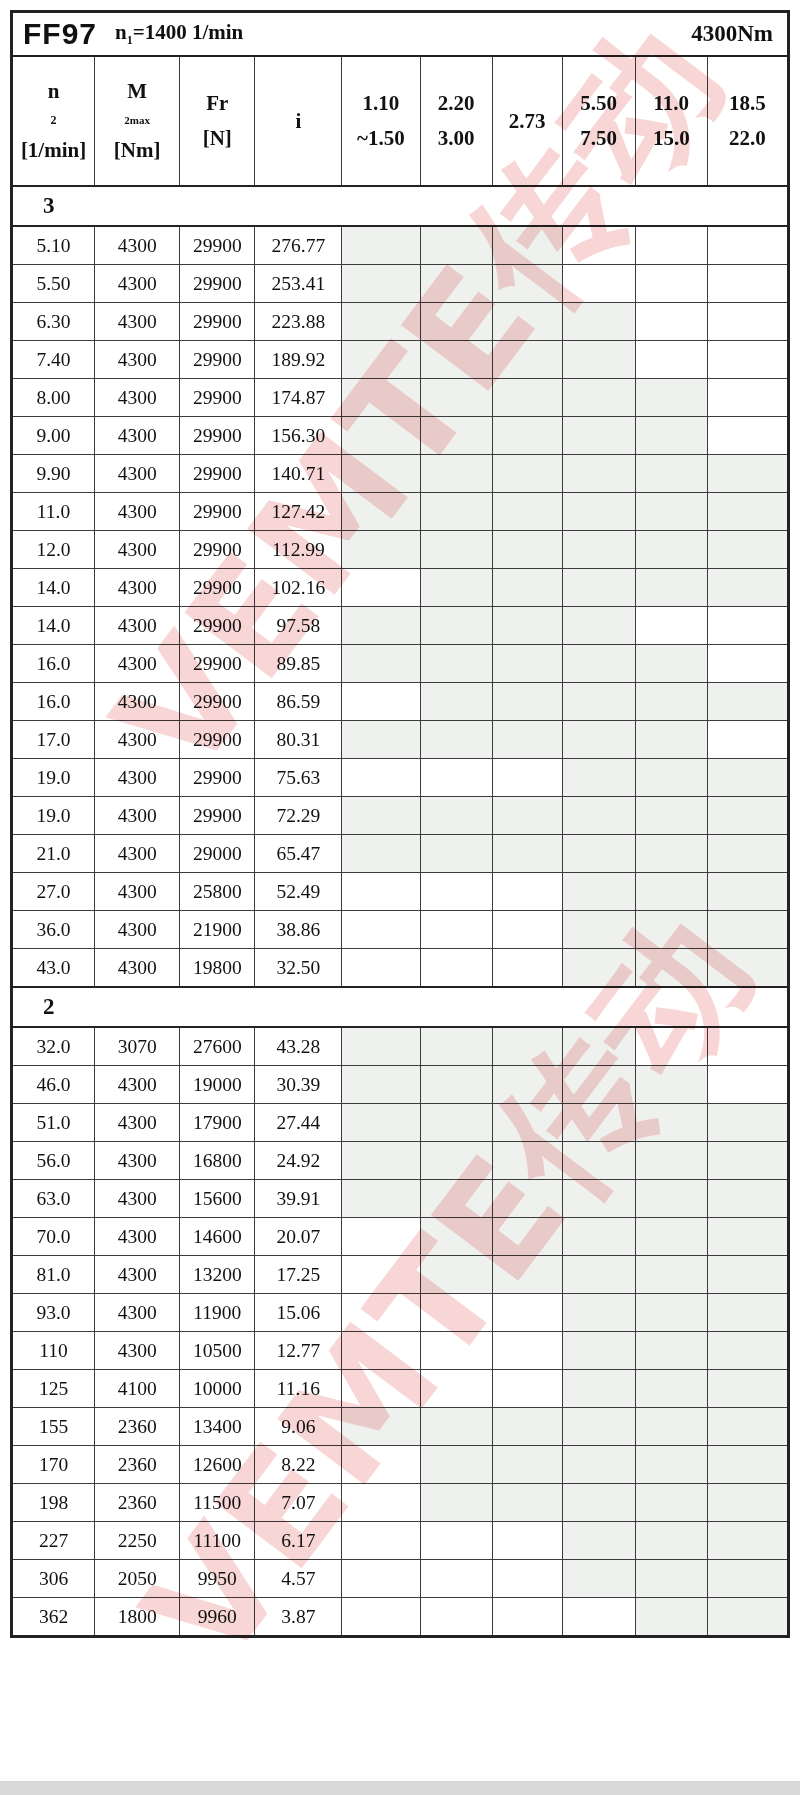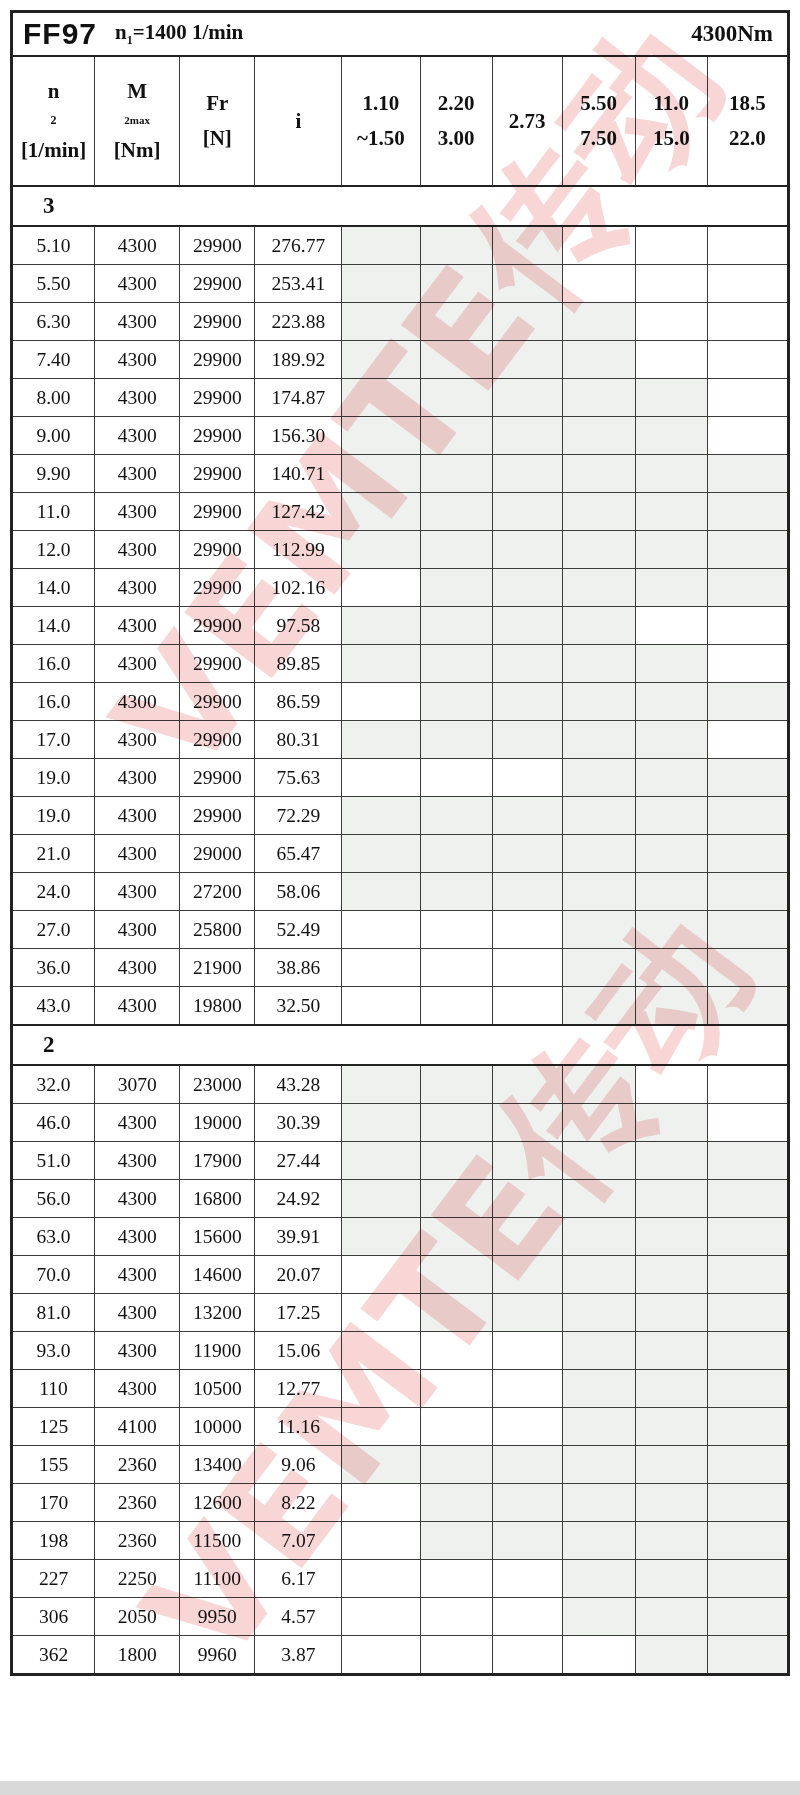--- a/index.html
+++ b/index.html
@@ -350,32 +350,20 @@
           <td>29000</td>
           <td>65.47</td>
           <td class="shaded" style="background: rgb(239, 241, 239);"></td>
           <td class="shaded" style="background: rgb(239, 241, 239);"></td>
           <td class="shaded" style="background: rgb(239, 241, 239);"></td>
           <td class="shaded" style="background: rgb(239, 241, 239);"></td>
           <td class="shaded" style="background: rgb(239, 241, 239);"></td>
           <td class="shaded" style="background: rgb(239, 241, 239);"></td>
         </tr>
         <tr class="data-row">
-          <td>24.0</td>
-          <td>4300</td>
-          <td>27200</td>
-          <td>58.06</td>
-          <td class="shaded" style="background: rgb(239, 241, 239);"></td>
-          <td class="shaded" style="background: rgb(239, 241, 239);"></td>
-          <td class="shaded" style="background: rgb(239, 241, 239);"></td>
-          <td class="shaded" style="background: rgb(239, 241, 239);"></td>
-          <td class="shaded" style="background: rgb(239, 241, 239);"></td>
-          <td class="shaded" style="background: rgb(239, 241, 239);"></td>
-        </tr>
-        <tr class="data-row">
           <td>27.0</td>
           <td>4300</td>
           <td>25800</td>
           <td>52.49</td>
           <td></td>
           <td></td>
           <td></td>
           <td class="shaded" style="background: rgb(239, 241, 239);"></td>
           <td class="shaded" style="background: rgb(239, 241, 239);"></td>
           <td class="shaded" style="background: rgb(239, 241, 239);"></td>
@@ -403,21 +391,21 @@
           <td class="shaded" style="background: rgb(239, 241, 239);"></td>
           <td class="shaded" style="background: rgb(239, 241, 239);"></td>
           <td class="shaded" style="background: rgb(239, 241, 239);"></td>
         </tr>
         <tr class="section-row">
           <td colspan="10">2</td>
         </tr>
         <tr class="data-row">
           <td>32.0</td>
           <td>3070</td>
-          <td>23000</td>
+          <td>27600</td>
           <td>43.28</td>
           <td class="shaded" style="background: rgb(239, 241, 239);"></td>
           <td class="shaded" style="background: rgb(239, 241, 239);"></td>
           <td class="shaded" style="background: rgb(239, 241, 239);"></td>
           <td class="shaded" style="background: rgb(239, 241, 239);"></td>
           <td></td>
           <td></td>
         </tr>
         <tr class="data-row">
           <td>46.0</td>

